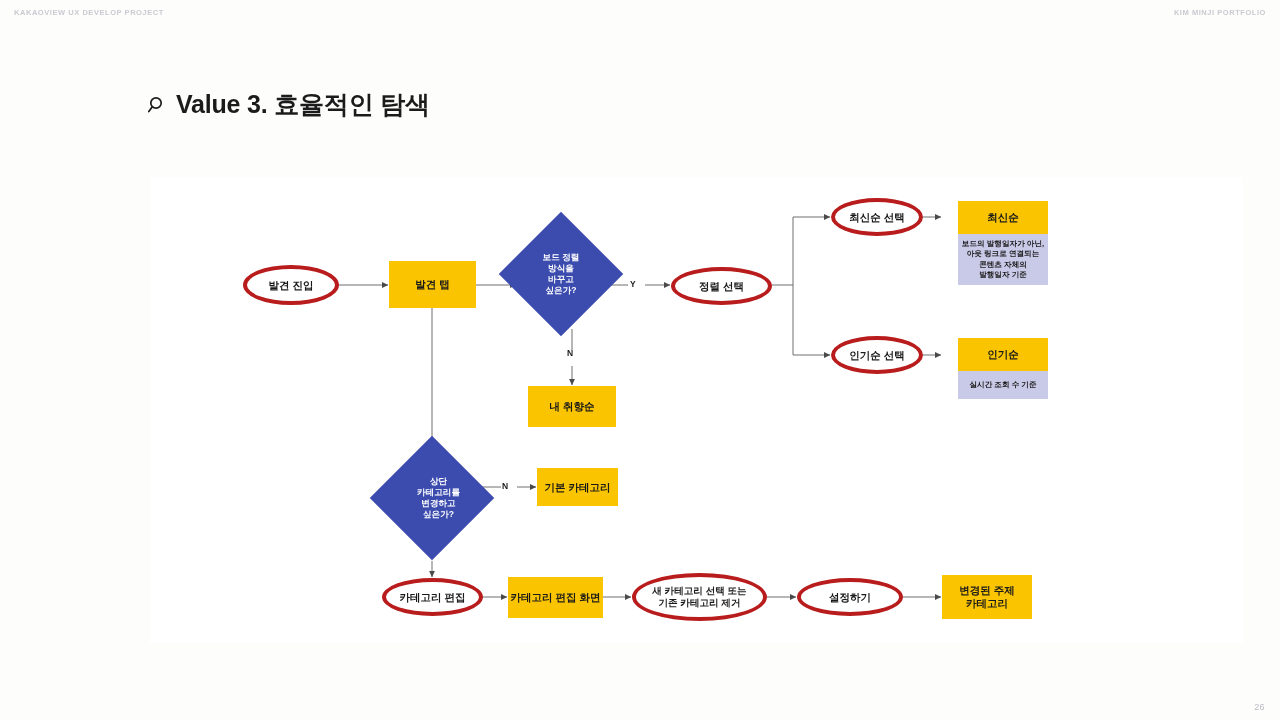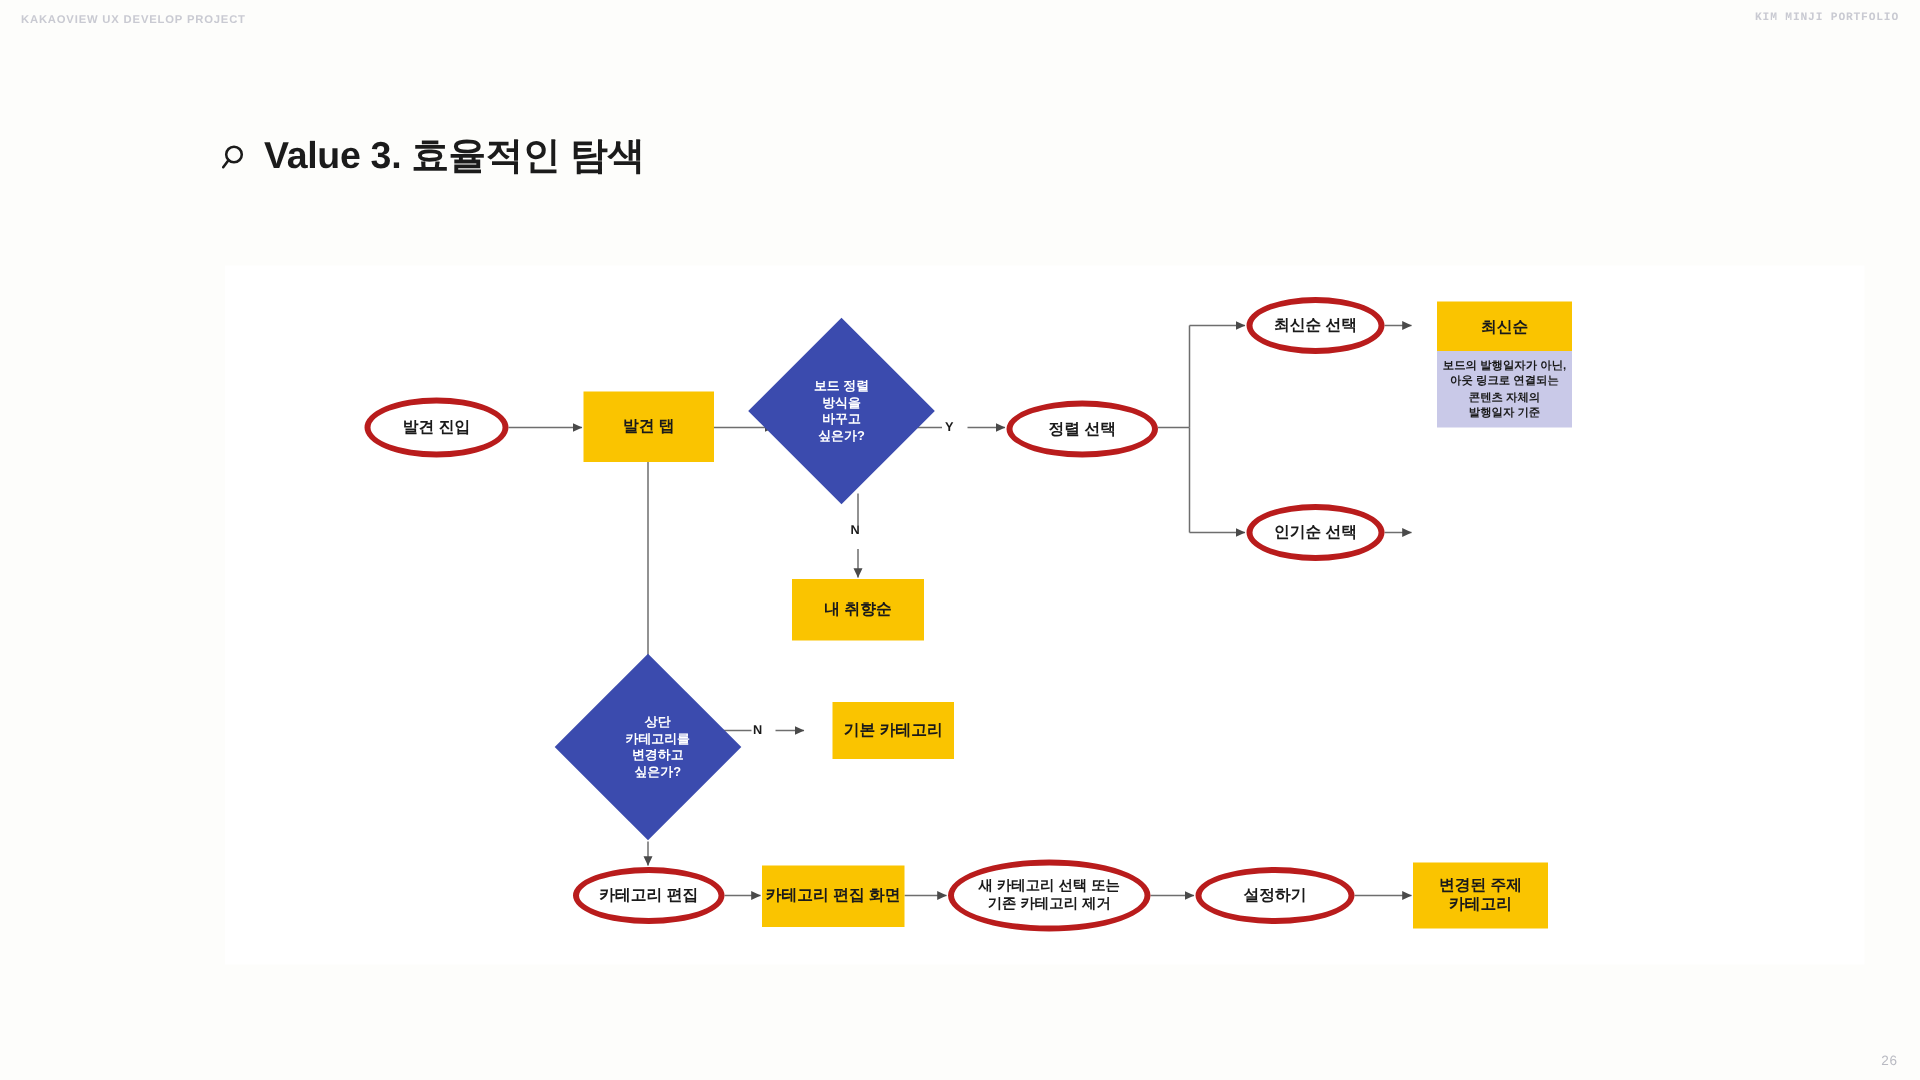--- a/index.html
+++ b/index.html
@@ -34,21 +34,20 @@
   }
   .hdr-left {
     position: absolute;
     left: 14px;
     top: 0;
   }
   .hdr-right {
     position: absolute;
     right: 14px;
     top: 0;
-    font-family: Liberation Mono, monospace;
   }
   
   .title-wrap {
     position: absolute;
     left: 148px;
     top: 92px;
     display: flex;
     align-items: center;
     gap: 8px;
   }
@@ -272,34 +271,38 @@
     </div>
 
     <div class="card" style="left:792px; top:24px; width:90px;">
       <div class="card-head" style="height:33px;">최신순</div>
       <div class="card-body" style="height:45px; white-space:pre-line;">보드의 발행일자가 아닌,
 아웃 링크로 연결되는
 콘텐츠 자체의
 발행일자 기준</div>
     </div>
 
+    <div class="card" style="left:792px; top:161px; width:90px;">
+      <div class="card-head" style="height:33px;">인기순</div>
+      <div class="card-body" style="height:22px;">실시간 조회 수 기준</div>
+    </div>
 
     <div class="node rect-yellow" style="left:378px; top:209px; width:88px; height:41px;">
       <span>내 취향순</span>
     </div>
 
     <div class="node diamond" style="left:238px; top:277px; width:88px; height:88px;">
       <span class="dshape"></span>
       <span class="dlabel" style="white-space:pre-line;margin-left:13px;">상단
 카테고리를
 변경하고
 싶은가?</span>
     </div>
 
-    <div class="node rect-yellow" style="left:387px; top:291px; width:81px; height:38px;margin-left:18px;">
+    <div class="node rect-yellow" style="left:387px; top:291px; width:81px; height:38px;">
       <span>기본 카테고리</span>
     </div>
 
     <div class="node ellipse" style="left:232px; top:401px; width:101px; height:38px;">
       <span>카테고리 편집</span>
     </div>
 
     <div class="node rect-yellow" style="left:358px; top:400px; width:95px; height:41px;">
       <span>카테고리 편집 화면</span>
     </div>

